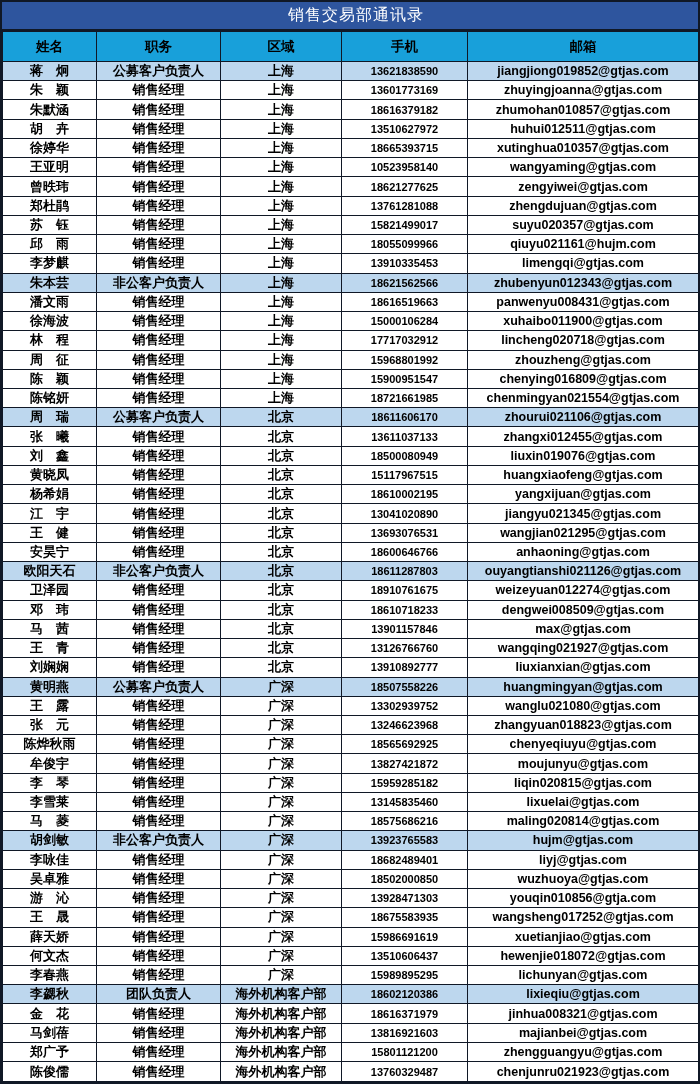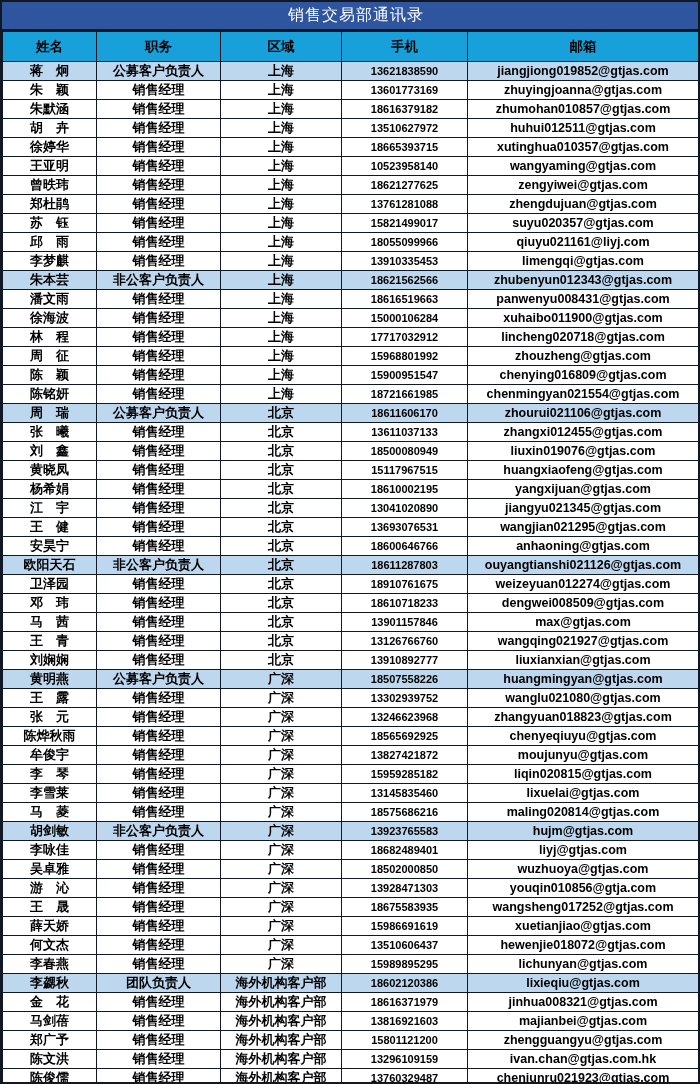--- a/index.html
+++ b/index.html
@@ -141,21 +141,21 @@
           <td class="title-col">销售经理</td>
           <td class="region-col">上海</td>
           <td class="phone-col">15821499017</td>
           <td class="email-col">suyu020357@gtjas.com</td>
         </tr>
         <tr>
           <td class="name-col">邱　雨</td>
           <td class="title-col">销售经理</td>
           <td class="region-col">上海</td>
           <td class="phone-col">18055099966</td>
-          <td class="email-col">qiuyu021161@liyj.com</td>
+          <td class="email-col">qiuyu021161@hujm.com</td>
         </tr>
         <tr>
           <td class="name-col">李梦麒</td>
           <td class="title-col">销售经理</td>
           <td class="region-col">上海</td>
           <td class="phone-col">13910335453</td>
           <td class="email-col">limengqi@gtjas.com</td>
         </tr>
         <tr class="hl">
           <td class="name-col">朱本芸</td>
@@ -438,27 +438,20 @@
           <td class="email-col">majianbei@gtjas.com</td>
         </tr>
         <tr>
           <td class="name-col">郑广予</td>
           <td class="title-col">销售经理</td>
           <td class="region-col">海外机构客户部</td>
           <td class="phone-col">15801121200</td>
           <td class="email-col">zhengguangyu@gtjas.com</td>
         </tr>
         <tr>
-          <td class="name-col">陈文洪</td>
-          <td class="title-col">销售经理</td>
-          <td class="region-col">海外机构客户部</td>
-          <td class="phone-col">13296109159</td>
-          <td class="email-col">ivan.chan@gtjas.com.hk</td>
-        </tr>
-        <tr>
           <td class="name-col">陈俊儒</td>
           <td class="title-col">销售经理</td>
           <td class="region-col">海外机构客户部</td>
           <td class="phone-col">13760329487</td>
           <td class="email-col">chenjunru021923@gtjas.com</td>
         </tr>
       </tbody>
   </table>
 </div>
 

